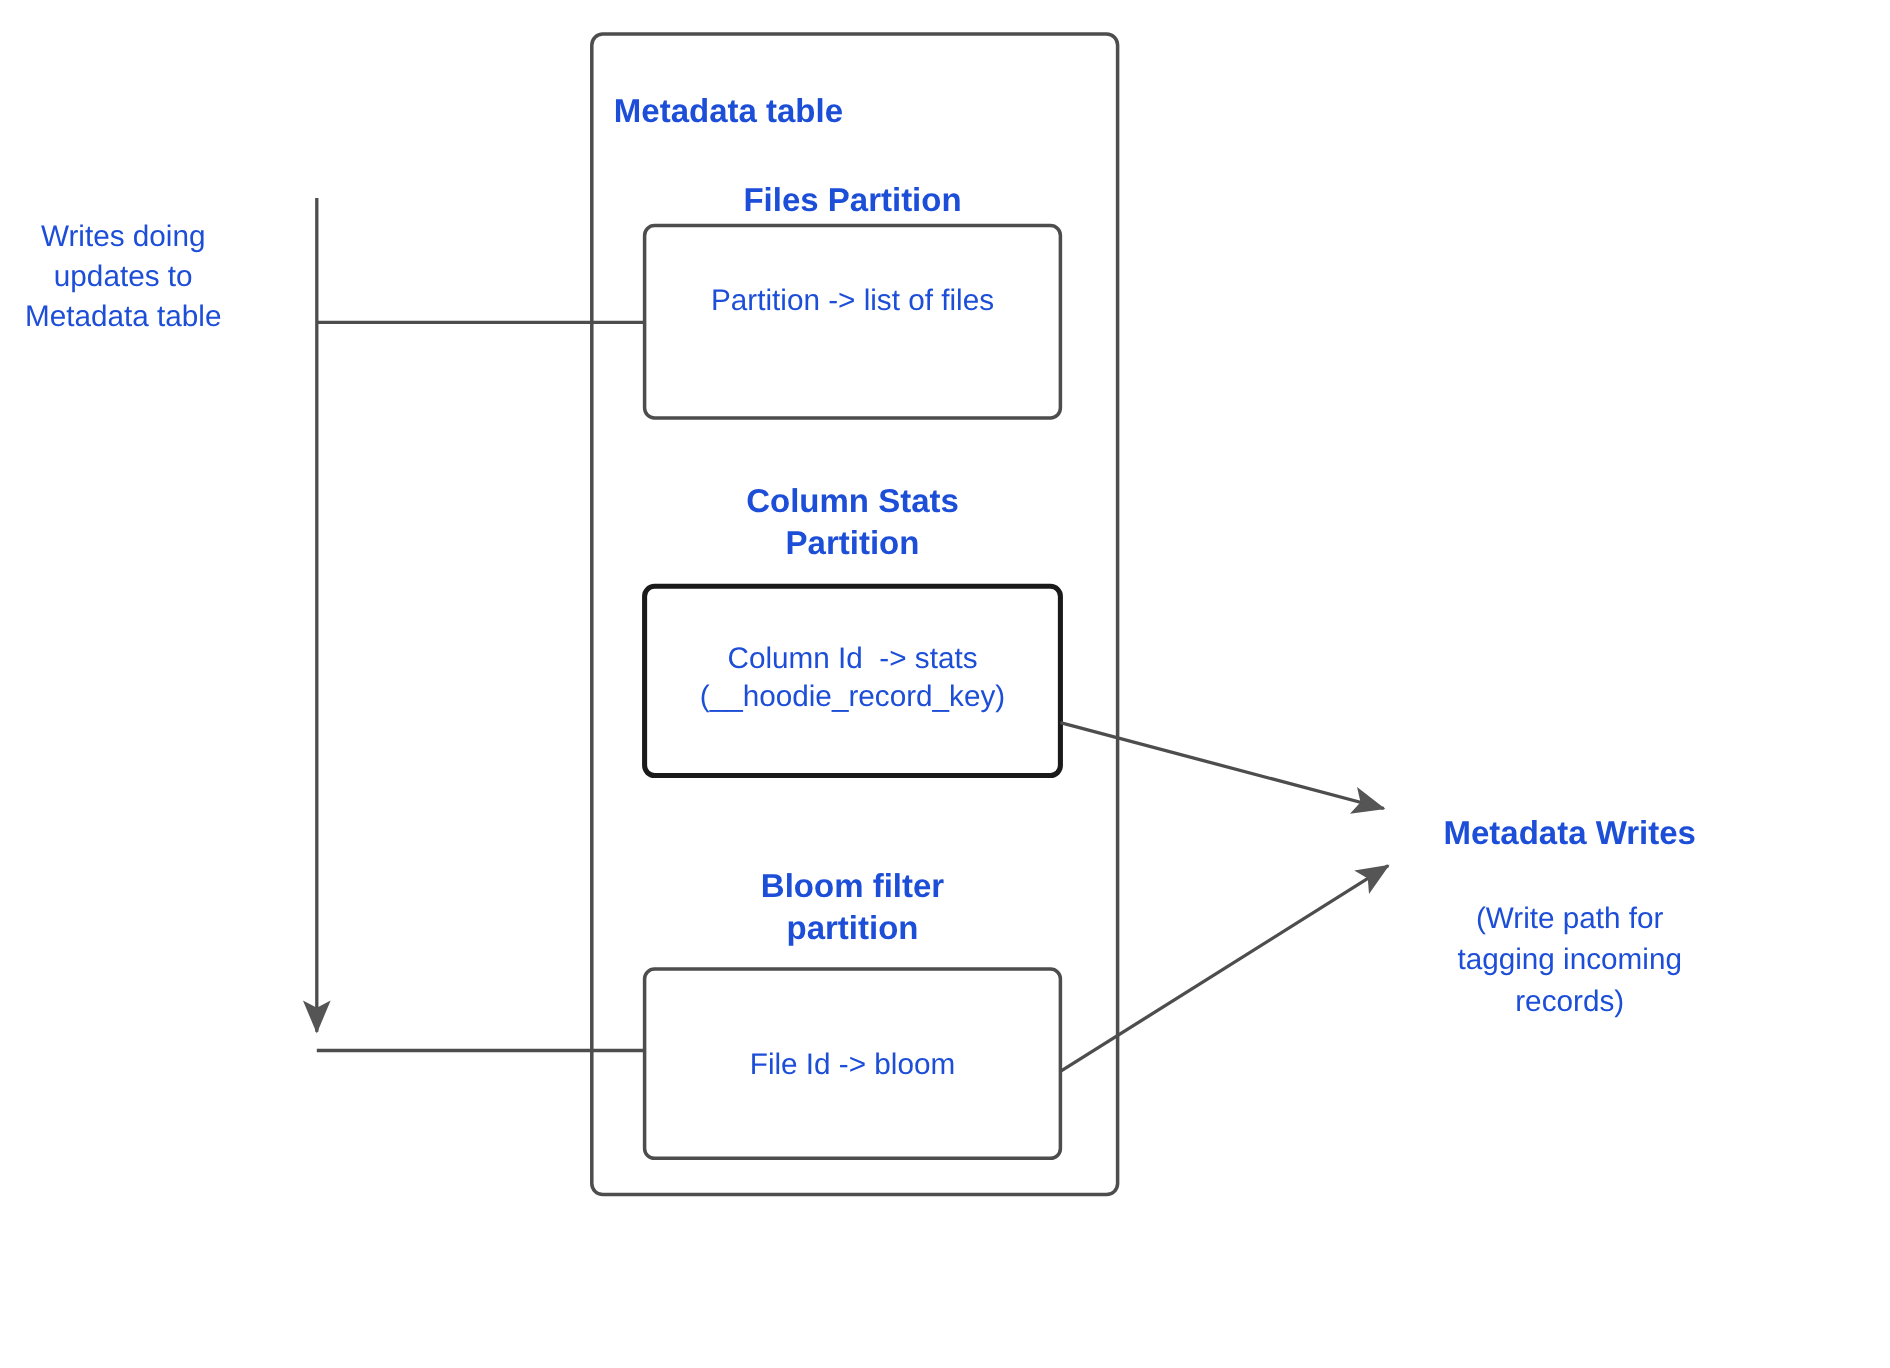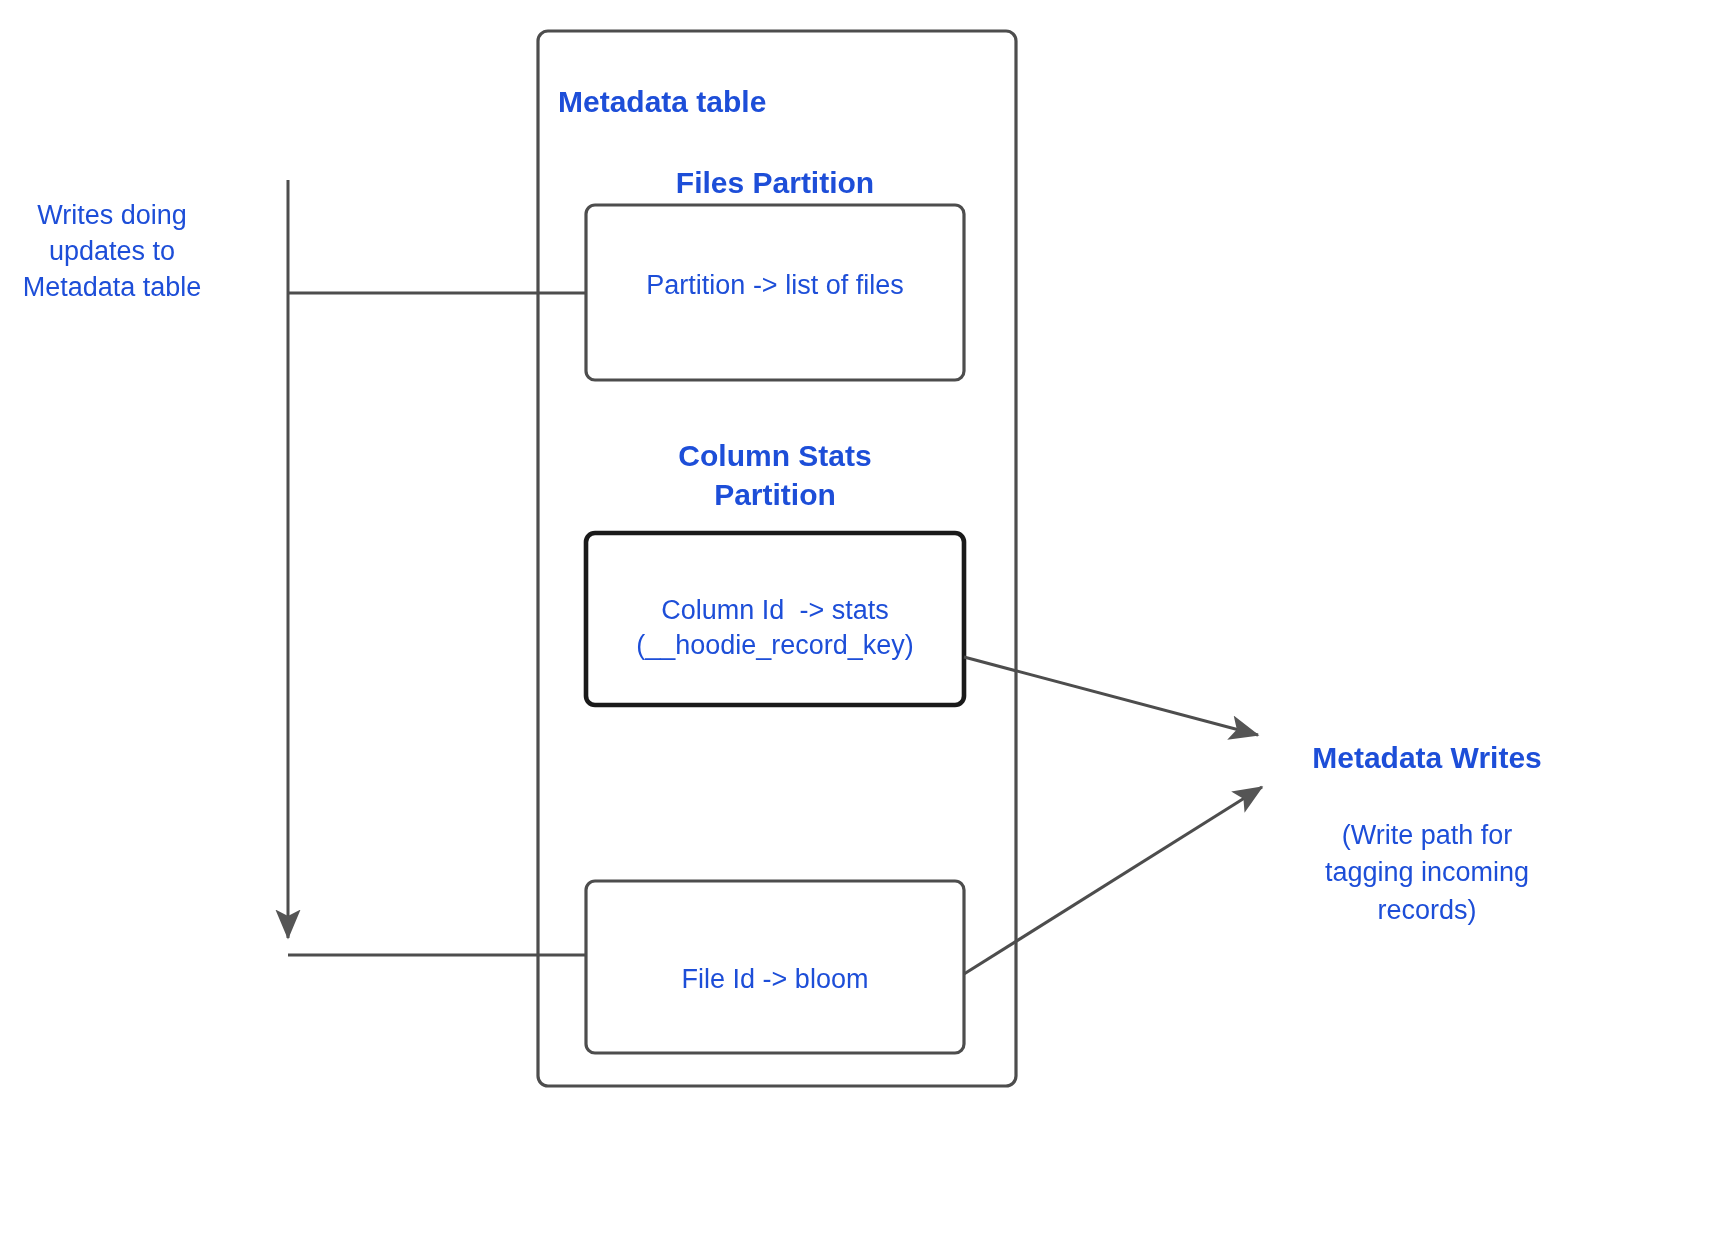--- a/index.html
+++ b/index.html
@@ -43,21 +43,20 @@
     font-size: 30px;
     font-weight: bold;
   }
   .outer-title {
     font-size: 30px;
     font-weight: bold;
     text-align: left;
   }
   .inner-text {
     font-size: 27px;
-    margin-top: 12px;
   }
   .index-title {
     font-size: 30px;
     font-weight: bold;
   }
   .index-sub {
     font-size: 27px;
     line-height: 1.38;
   }
 </style>
@@ -102,20 +101,22 @@
   <div class="txt outer-title" style="left:558px; top:82px; width:300px;">Metadata table</div>
 
   <div class="txt box-title" style="left:586px; top:148px; width:378px;margin-top:15px;">Files Partition</div>
   <div class="txt inner-text" style="left:594px; top:256px; width:362px;">Partition -&gt; list of files</div>
 
   <div class="txt box-title" style="left:586px; top:436px; width:378px;">Column Stats
 Partition</div>
   <div class="txt inner-text" style="left:594px; top:581px; width:362px;">Column Id  -&gt; stats
 (__hoodie_record_key)</div>
 
+  <div class="txt box-title" style="left:586px; top:786px; width:378px;">Bloom filter
+partition</div>
   <div class="txt inner-text" style="left:594px; top:950px; width:362px;">File Id -&gt; bloom</div>
 
   <div class="txt index-title" style="left:1282px; top:738px; width:290px;">Metadata Writes</div>
   <div class="txt index-sub" style="left:1286px; top:817px; width:282px;">(Write path for
 tagging incoming
 records)</div>
 
 </div>
 
 </body></html>

